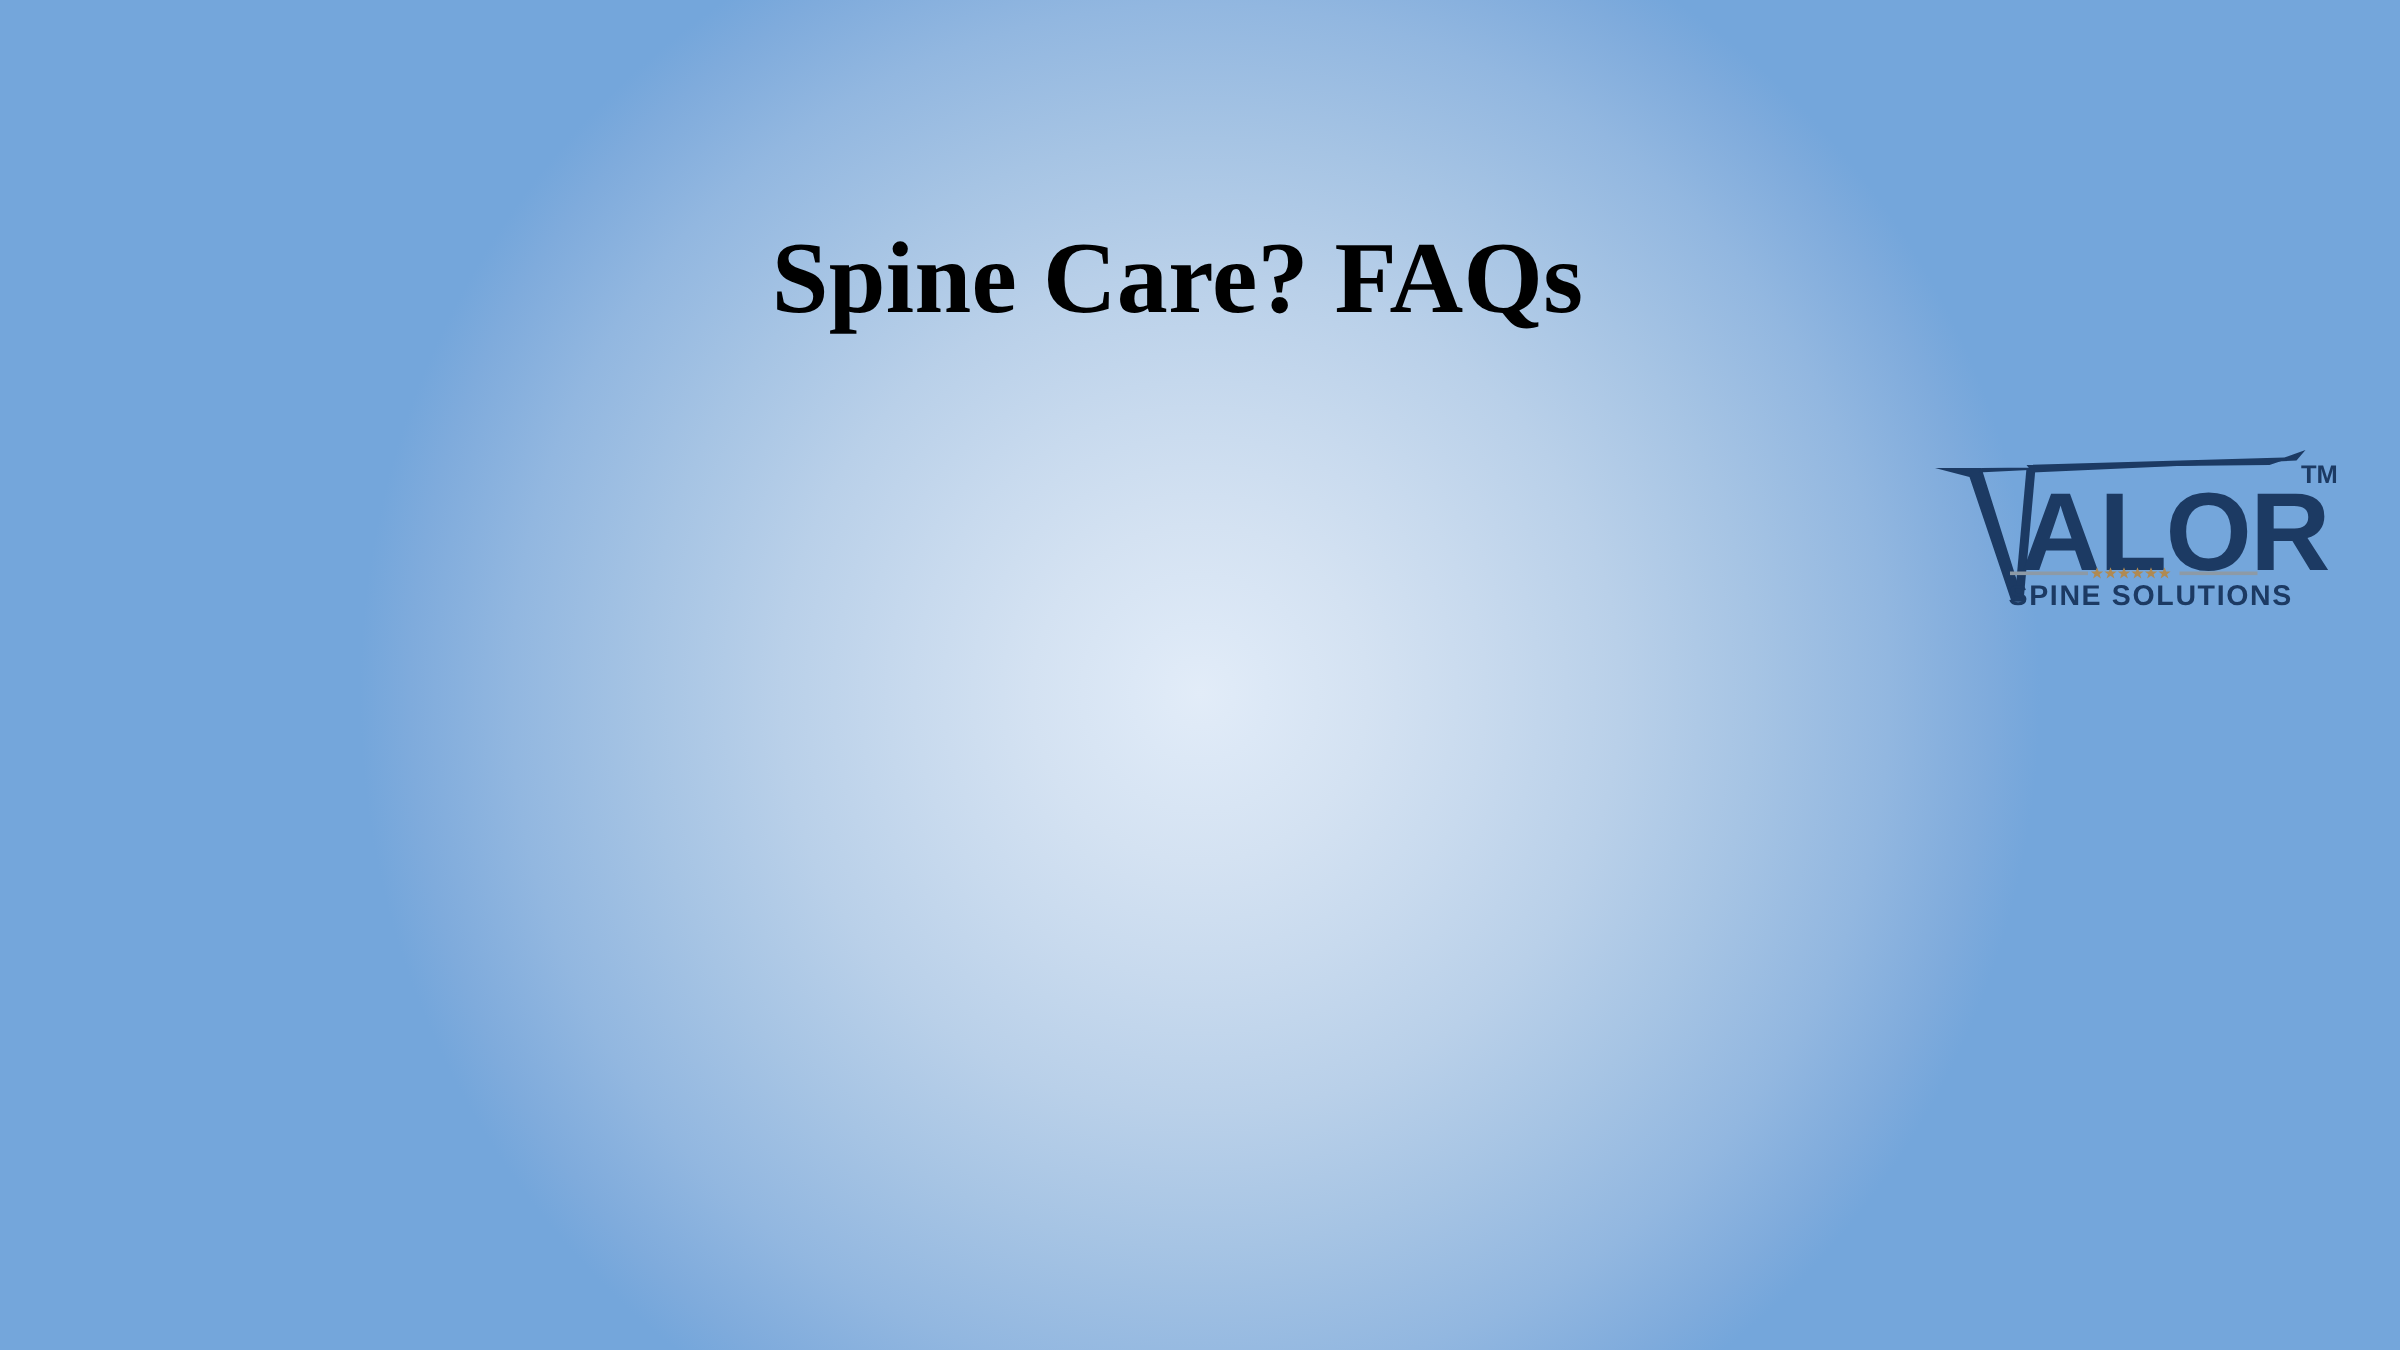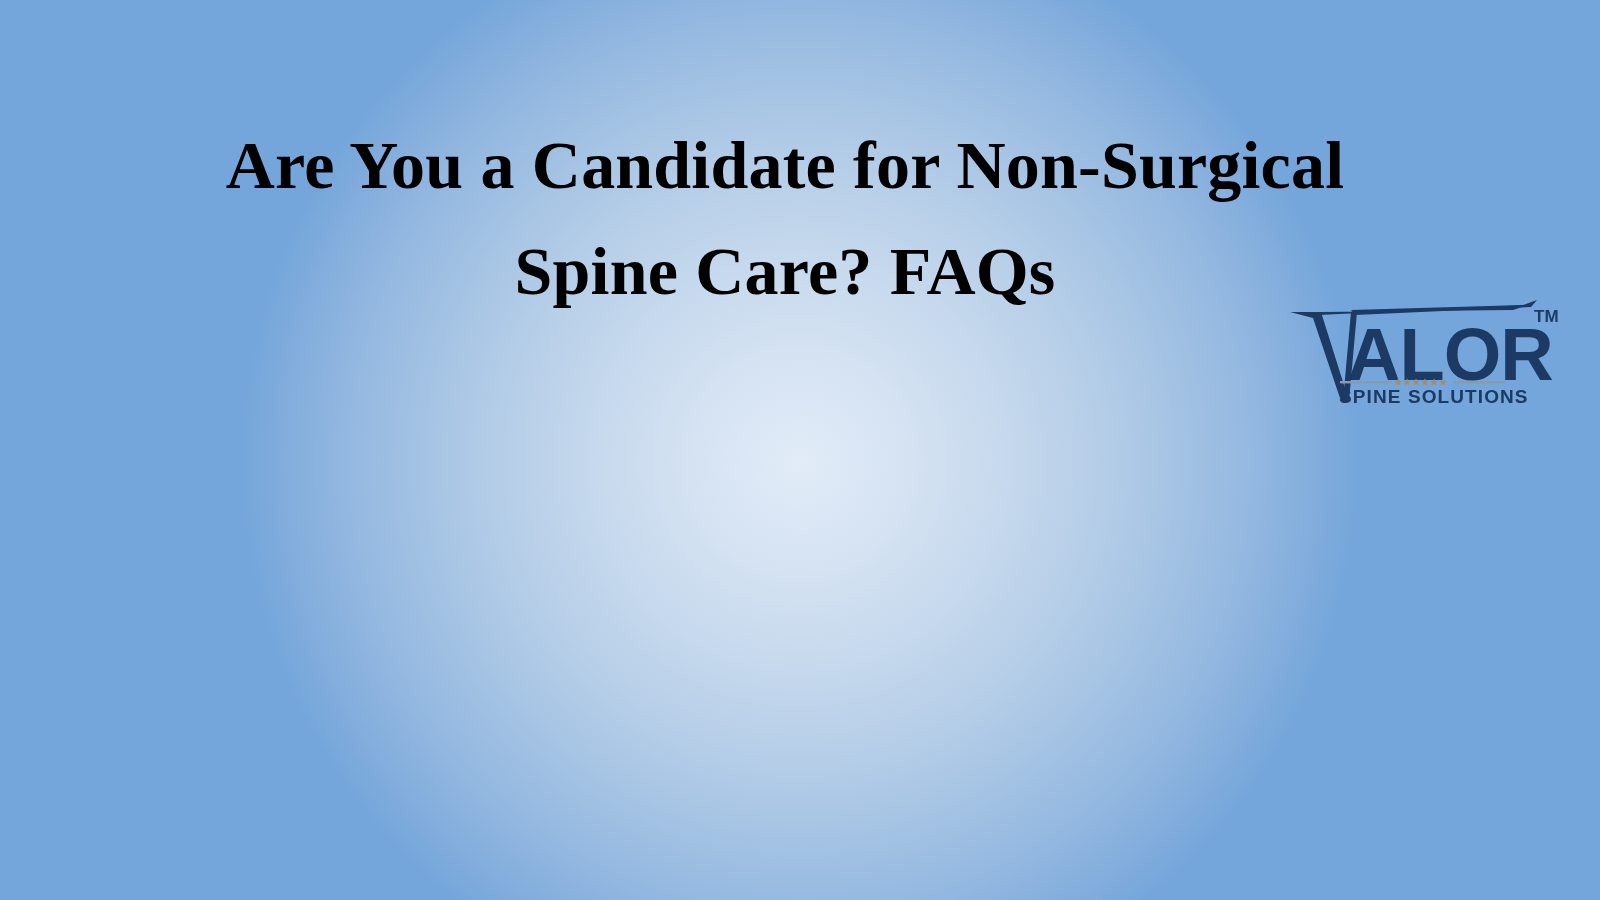--- a/index.html
+++ b/index.html
@@ -71,21 +71,20 @@
     width: 275px;
     height: 112px;
   }
 </style>
 </head>
 <body>
 
 <div id="slide">
 
   <div id="title-block">
-    <span class="title-line" id="title-line-1">Are You a Candidate for Non-Surgical</span>
     <span class="title-line" id="title-line-2">Spine Care? FAQs</span>
   </div>
 
   <div id="logo">
     <svg viewBox="0 0 275 112" xmlns="http://www.w3.org/2000/svg">
 
       <g>
         <path d="M5 16 L36 16 L64 105 L56 105 L28 22 Z" fill="#1c3a63"></path>
         <path d="M72 16 L64 105 L58 105 L66 16 Z" fill="#1c3a63"></path>
         <path d="M36 16 L228 14 L243 9 L34 19 Z" fill="#1c3a63"></path>

